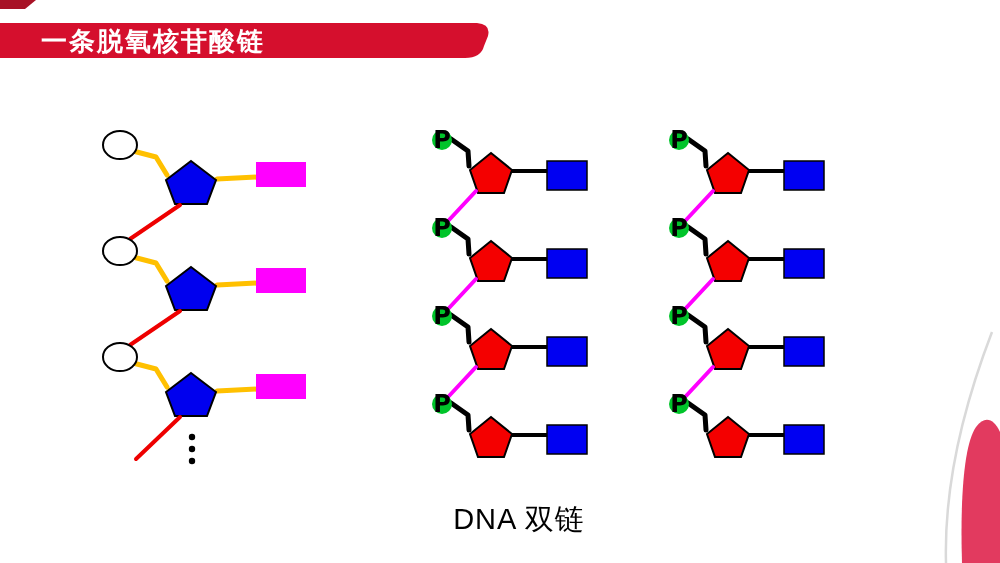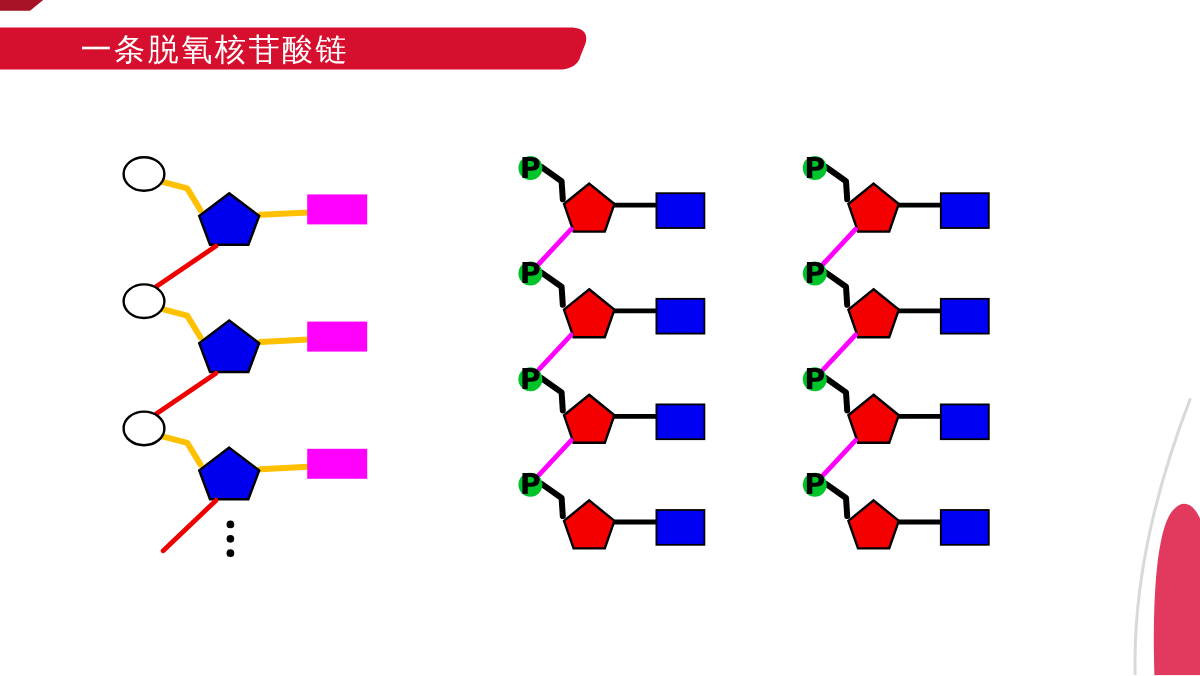--- a/index.html
+++ b/index.html
@@ -3,22 +3,22 @@
 <meta charset="utf-8">
 <style>
   html,body { margin:0; padding:0; background:#fff; }
   .slide {
     position:relative; width:1000px; height:563px; overflow:hidden;
     background:#ffffff; font-family:"Liberation Sans", sans-serif;
   }
   svg.layer { position:absolute; left:0; top:0; }
 
   .banner-title {
-    position:absolute; left:67px; top:25px; height:33px; line-height:33px;
-    font-size:26px; font-weight:normal; letter-spacing:2px;
+    position:absolute; left:41px; top:25px; height:33px; line-height:33px;
+    font-size:26px; font-weight:bold; letter-spacing:2px;
     color:var(--title_text, #ffffff); white-space:nowrap;
   }
   .caption {
     position:absolute; left:389px; top:500px; width:260px; text-align:center;
     font-size:29px; font-weight:500; letter-spacing:1px;
     color:var(--caption_text, #000000); white-space:nowrap;
   }
 
   .banner-shape { fill:var(--banner, #d50f2d); }
   .corner-wedge { fill:var(--corner_accent, #a81226); }
@@ -172,14 +172,15 @@
         <line class="bond-black-thin" x1="749" y1="435" x2="785" y2="435"></line>
         <circle class="phos-circle" cx="679" cy="404" r="10"></circle>
         <text class="phos-label" x="679" y="412" text-anchor="middle">P</text>
         <polygon class="sugar-red" points="728,417 749,434 741,457 715,457 707,434"></polygon>
         <rect class="base-blue" x="784" y="425" width="40" height="29"></rect>
       </g>
     </g>
   </svg>
 
   <div class="banner-title">一条脱氧核苷酸链</div>
+  <div class="caption">DNA 双链</div>
 
 </div>
 
 </body></html>

